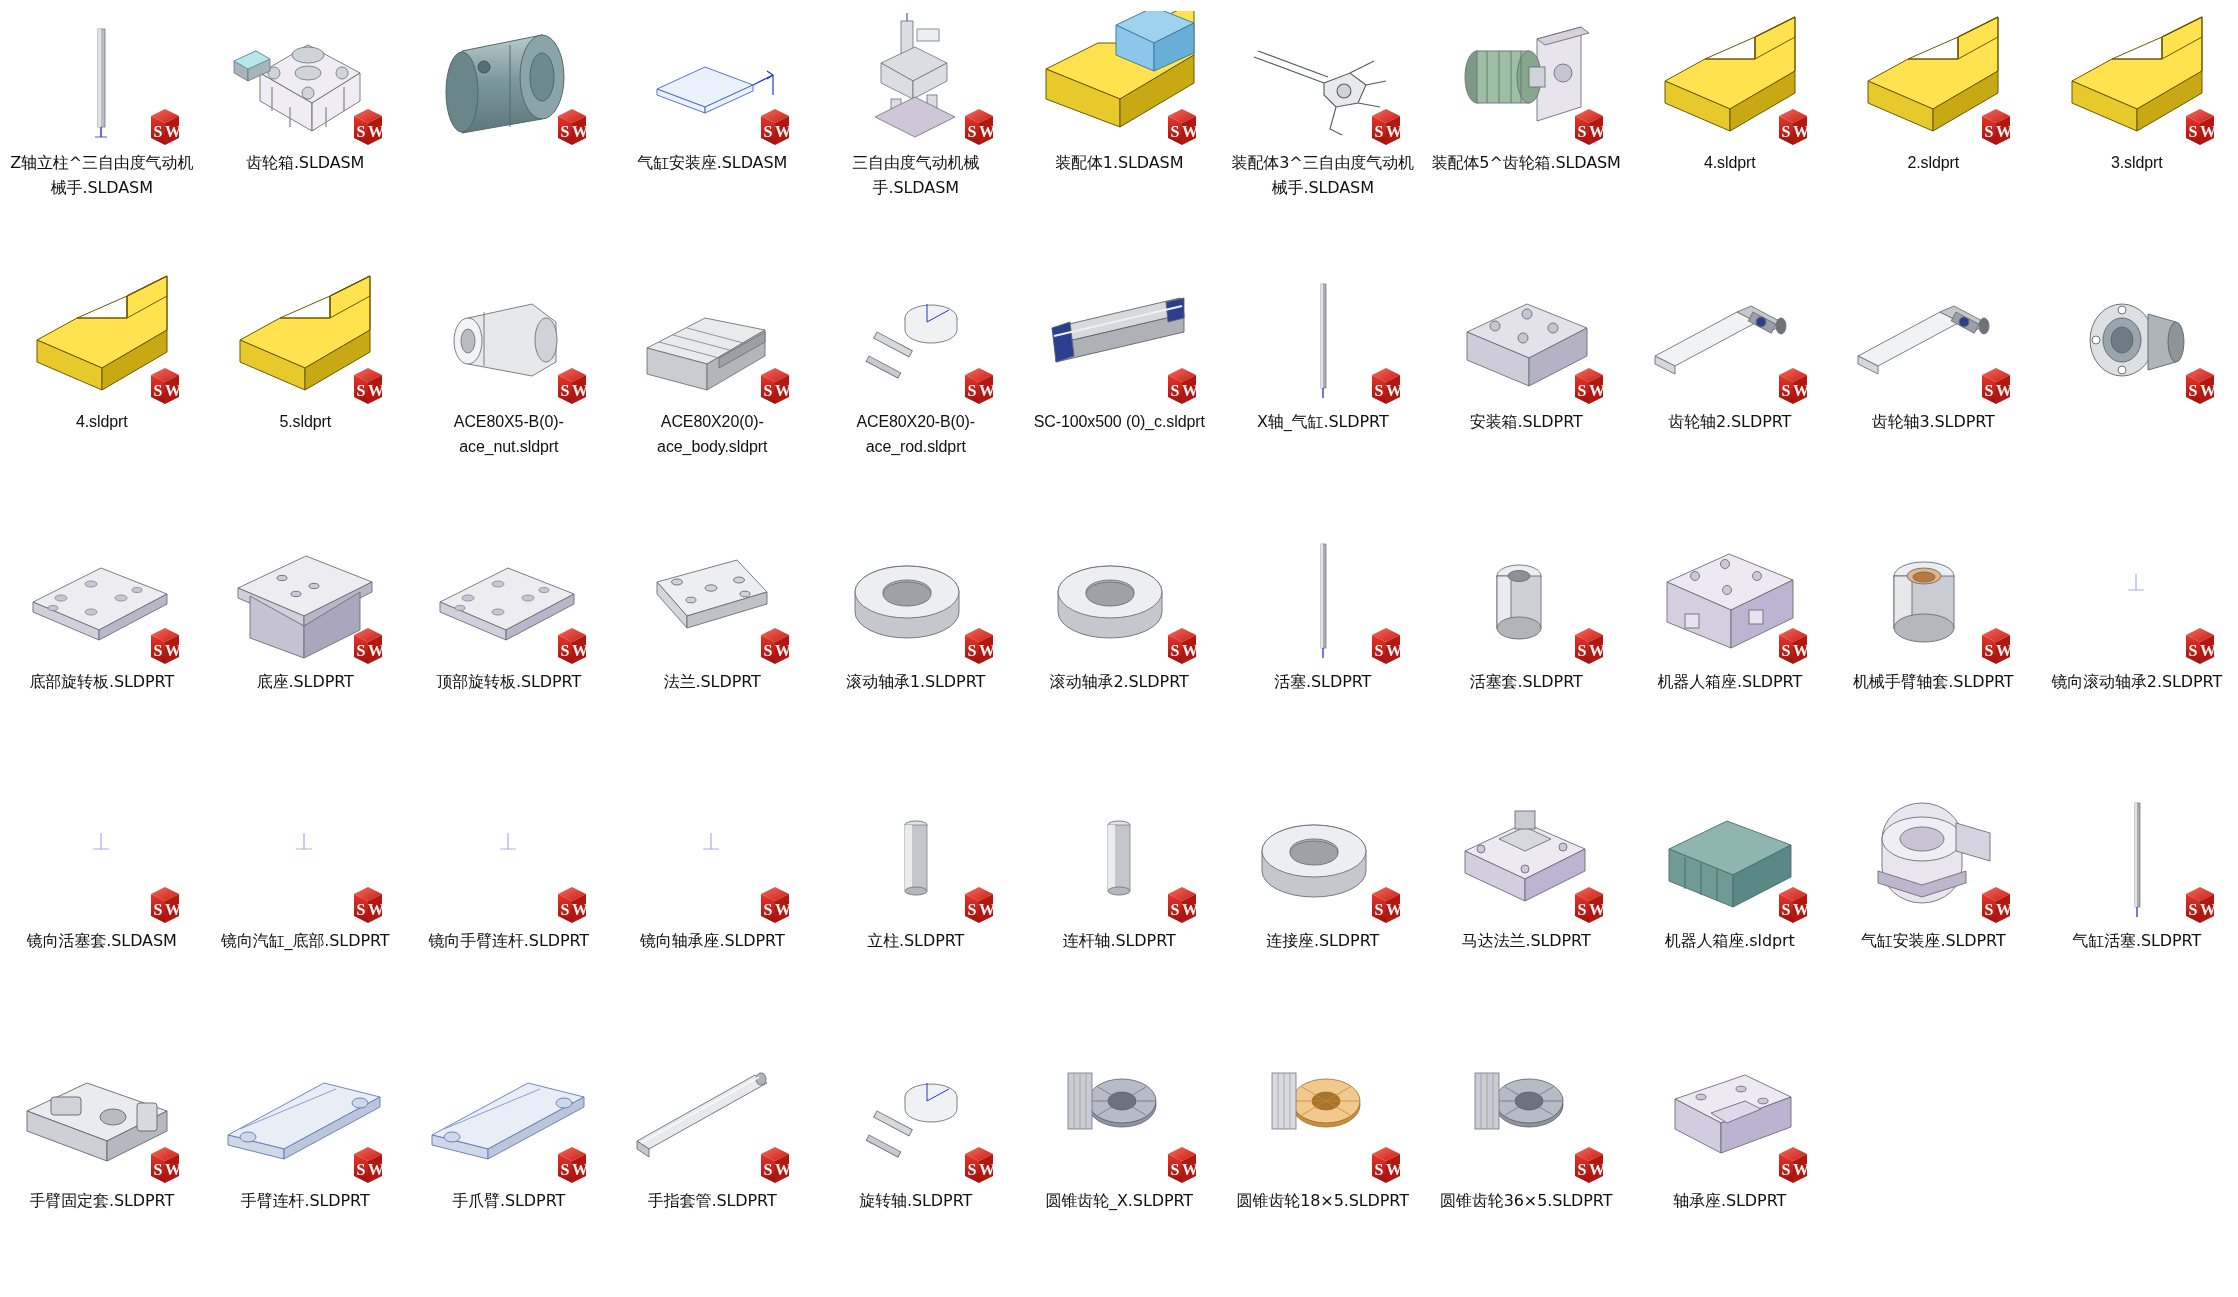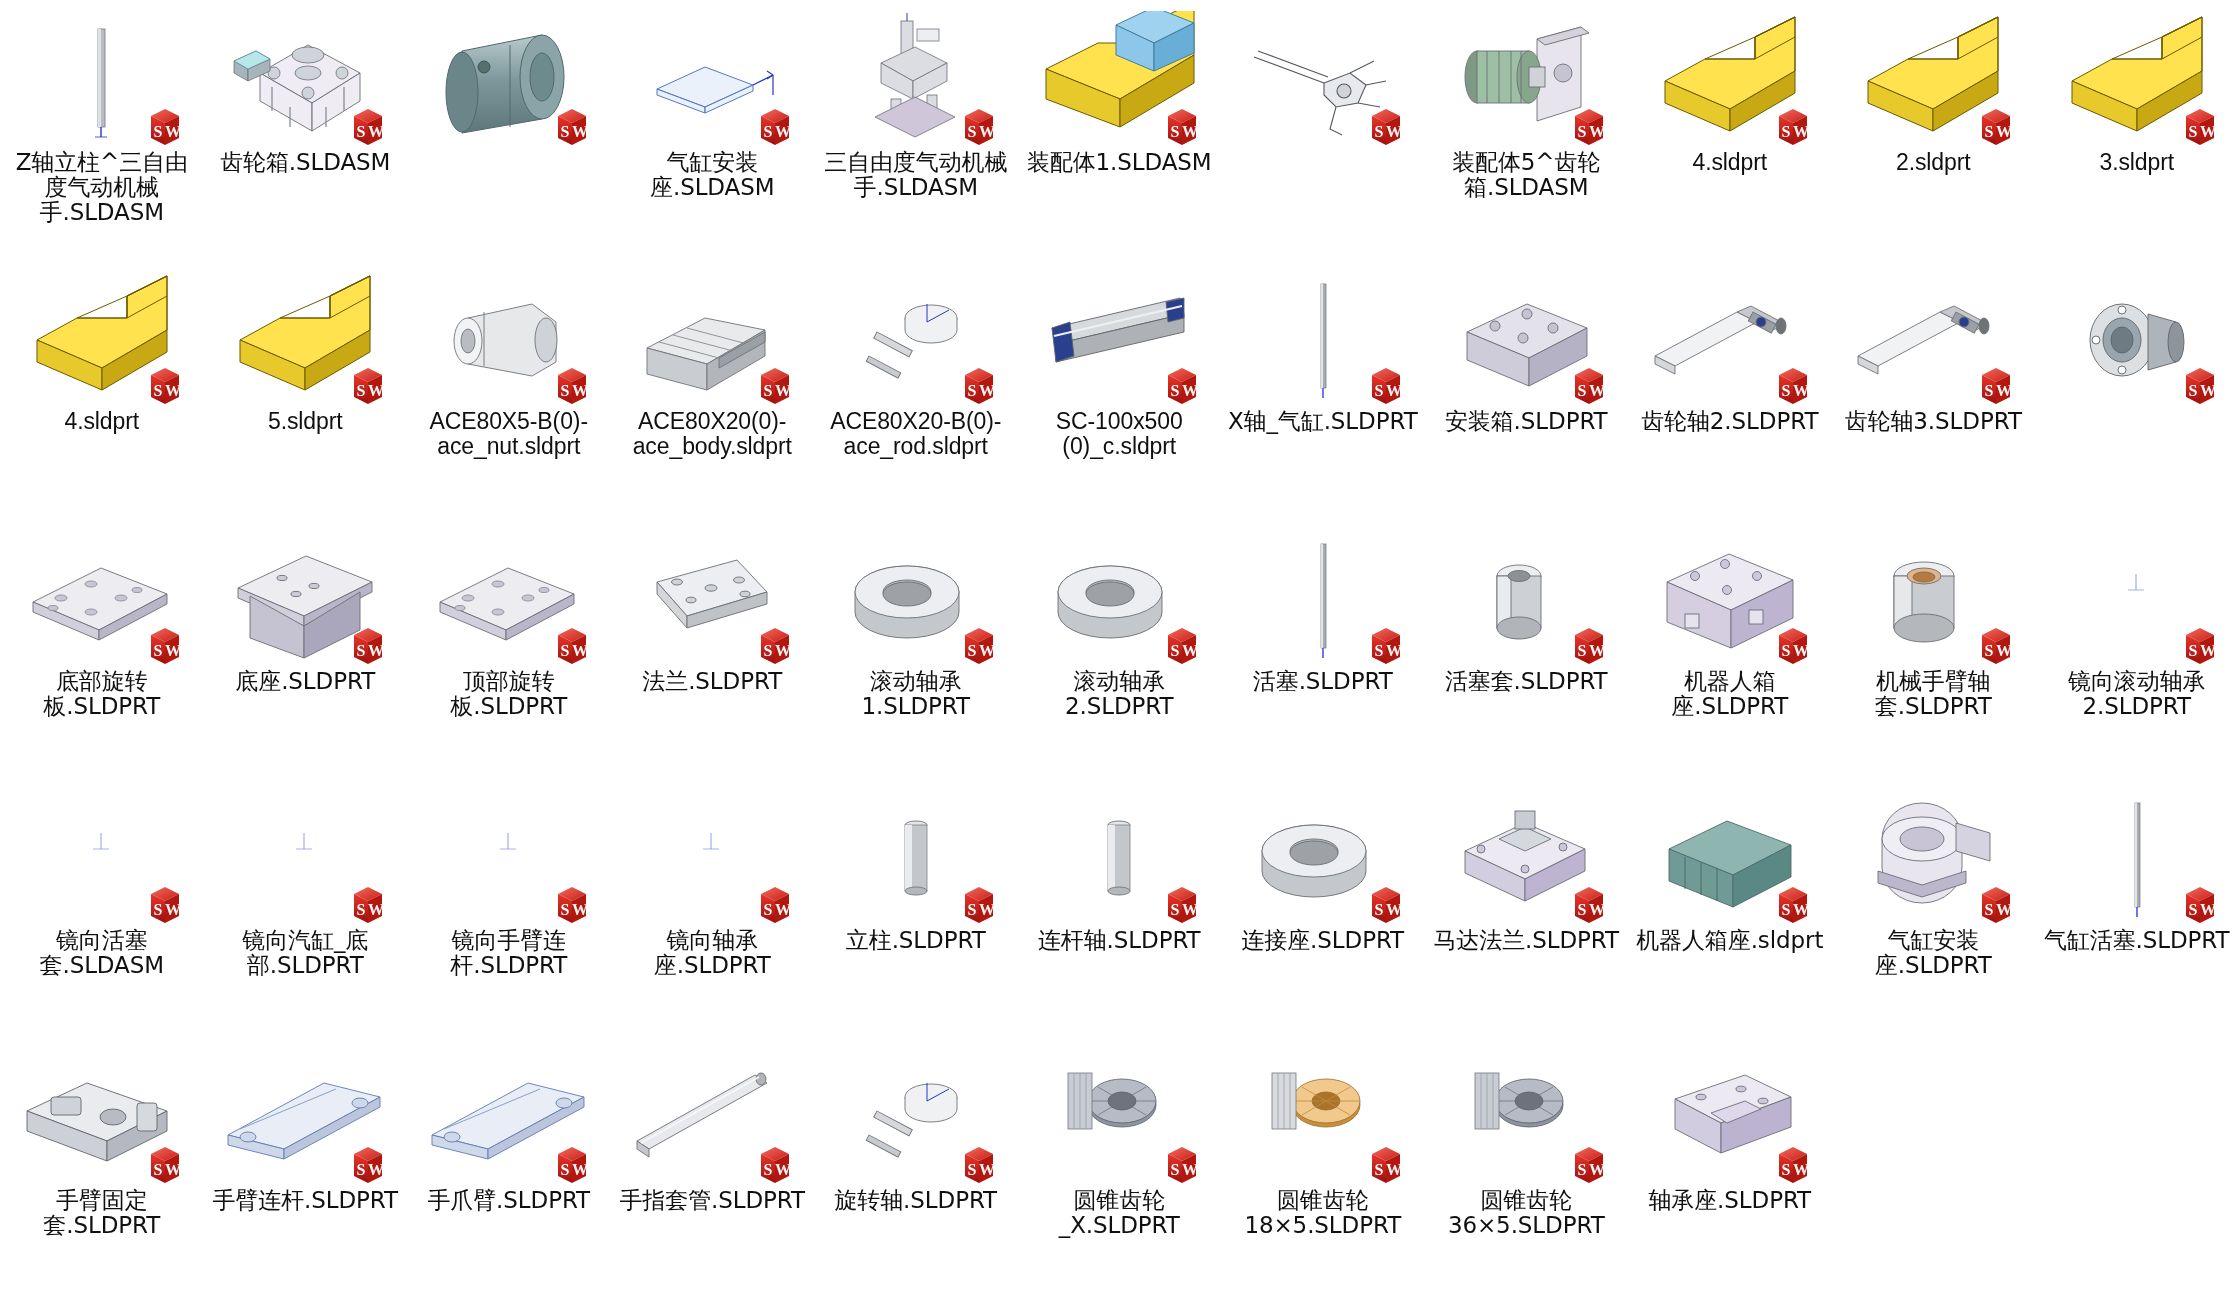--- a/index.html
+++ b/index.html
@@ -32,21 +32,21 @@
   }
   .art{width:170px;height:140px;display:block;}
   .swbadge{
     position:absolute;
     right:6px;bottom:8px;
     width:42px;height:42px;
   }
   .label{
     width:190px;
     text-align:center;
-    font-size:23px;
+    font-size:16px;
     line-height:25px;
     color:#101010;
     letter-spacing:-0.1px;
     word-break:break-word;
     white-space:pre-line;
     margin-top:-6px;
   }
   .label.cjk{font-family:"DejaVu Sans","Liberation Sans",sans-serif;}
 </style>
 </head>
@@ -298,20 +298,21 @@
               <stop offset="1" stop-color="#c91f16"></stop>
       </linearGradient>
     </defs>
     <polygon points="7,10 21,3 35,10 21,17" fill="url(#swtop)"></polygon>
     <polygon points="7,10 21,17 21,39 7,32" fill="url(#swg)"></polygon>
     <polygon points="35,10 21,17 21,39 35,32" fill="#b21710"></polygon>
     <text x="14" y="31" font-family="Liberation Serif, serif" font-size="16" font-weight="bold" fill="#fff" text-anchor="middle">S</text>
     <text x="29" y="31" font-family="Liberation Serif, serif" font-size="16" font-weight="bold" fill="#f2f2f2" text-anchor="middle">W</text>
   </svg>
       </div>
+      <div class="label cjk">装配体3^三自由度气动机械手.SLDASM</div>
     </div>
     <div class="cell">
       <div class="thumb">
         <svg class="art" viewBox="0 0 170 140">
           <g stroke="#6b6f75" stroke-width="0.9">
         <polygon points="96,28 140,16 140,96 96,110" fill="#e7e4ee"></polygon>
         <polygon points="96,28 140,16 148,22 104,34" fill="#d5d2de"></polygon>
         <ellipse cx="36" cy="66" rx="12" ry="26" fill="#7f9a84"></ellipse>
         <rect x="36" y="40" width="52" height="52" fill="#9dbfa4"></rect>
         <ellipse cx="88" cy="66" rx="12" ry="26" fill="#86a78c"></ellipse>

